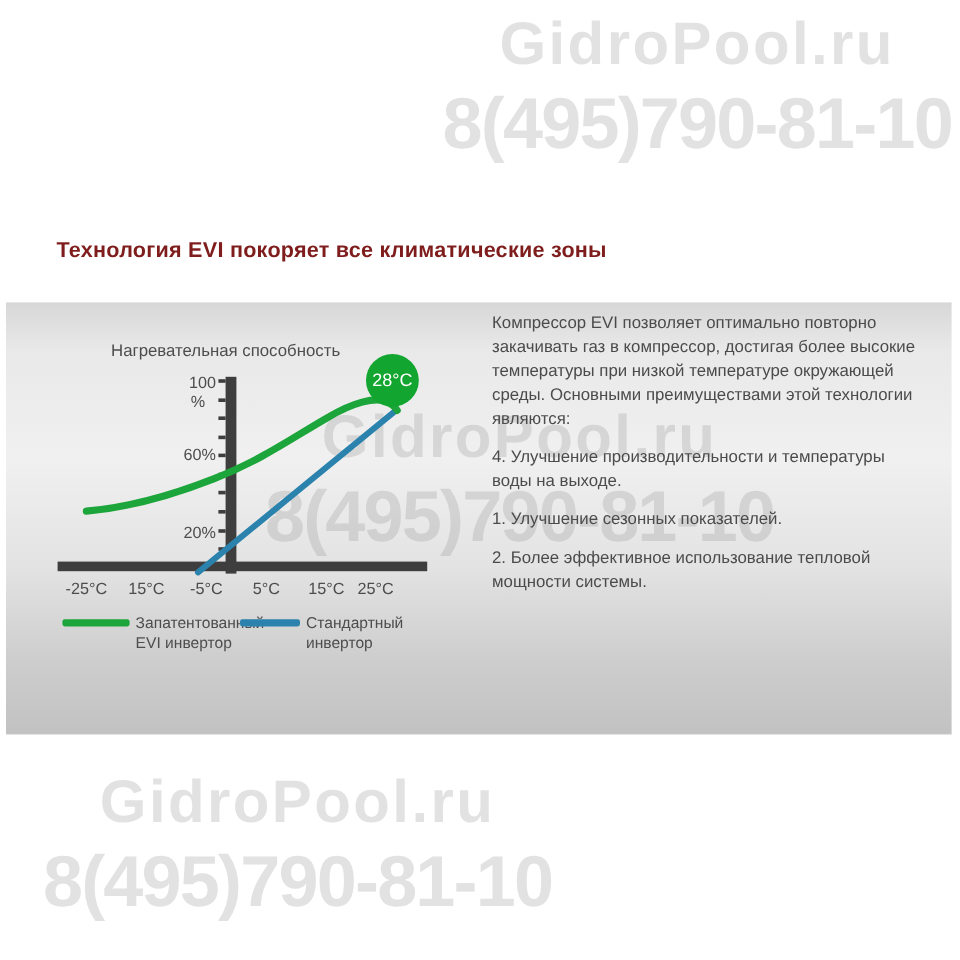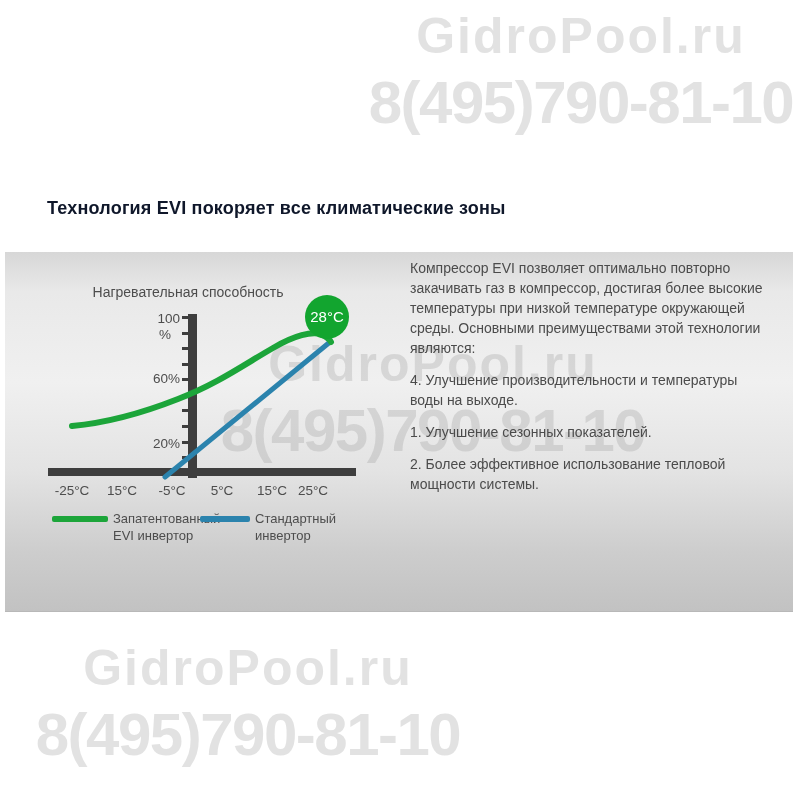--- a/index.html
+++ b/index.html
@@ -12,21 +12,21 @@
   .wm{position:absolute;width:520px;text-align:center;color:rgba(150,150,150,0.28);
       font-weight:bold;line-height:1;pointer-events:none;}
   .wm .wm-domain{font-size:50px;letter-spacing:2px;line-height:56px;}
   .wm .wm-phone{font-size:60px;letter-spacing:-1.5px;line-height:62px;margin-top:8px;}
   .wm.wm-top{left:321px;top:8px;}
   .wm.wm-middle{left:168px;top:84px;z-index:0;}
   .wm.wm-bottom{left:-12px;top:640px;}
   
   .page-title{
     position:absolute;left:47px;top:195px;margin:0;
-    font-size:18px;font-weight:bold;color:#0f172a;letter-spacing:.2px;line-height:26px;
+    font-size:18px;font-weight:bold;color:#7f1d1d;letter-spacing:.2px;line-height:26px;
   }
   
   .panel{
     position:absolute;left:5px;top:252px;width:788px;height:359px;
     background:linear-gradient(to bottom,
        #d7d7d7 0px,#e9e9e9 40px,#f0f0f0 130px,#e3e3e3 220px,#cdcdcd 300px,#c2c2c2 100%);
     border-bottom:1px solid #b8b8b8;
   }
   .chart-svg{position:absolute;left:0;top:0;z-index:2;}
   

